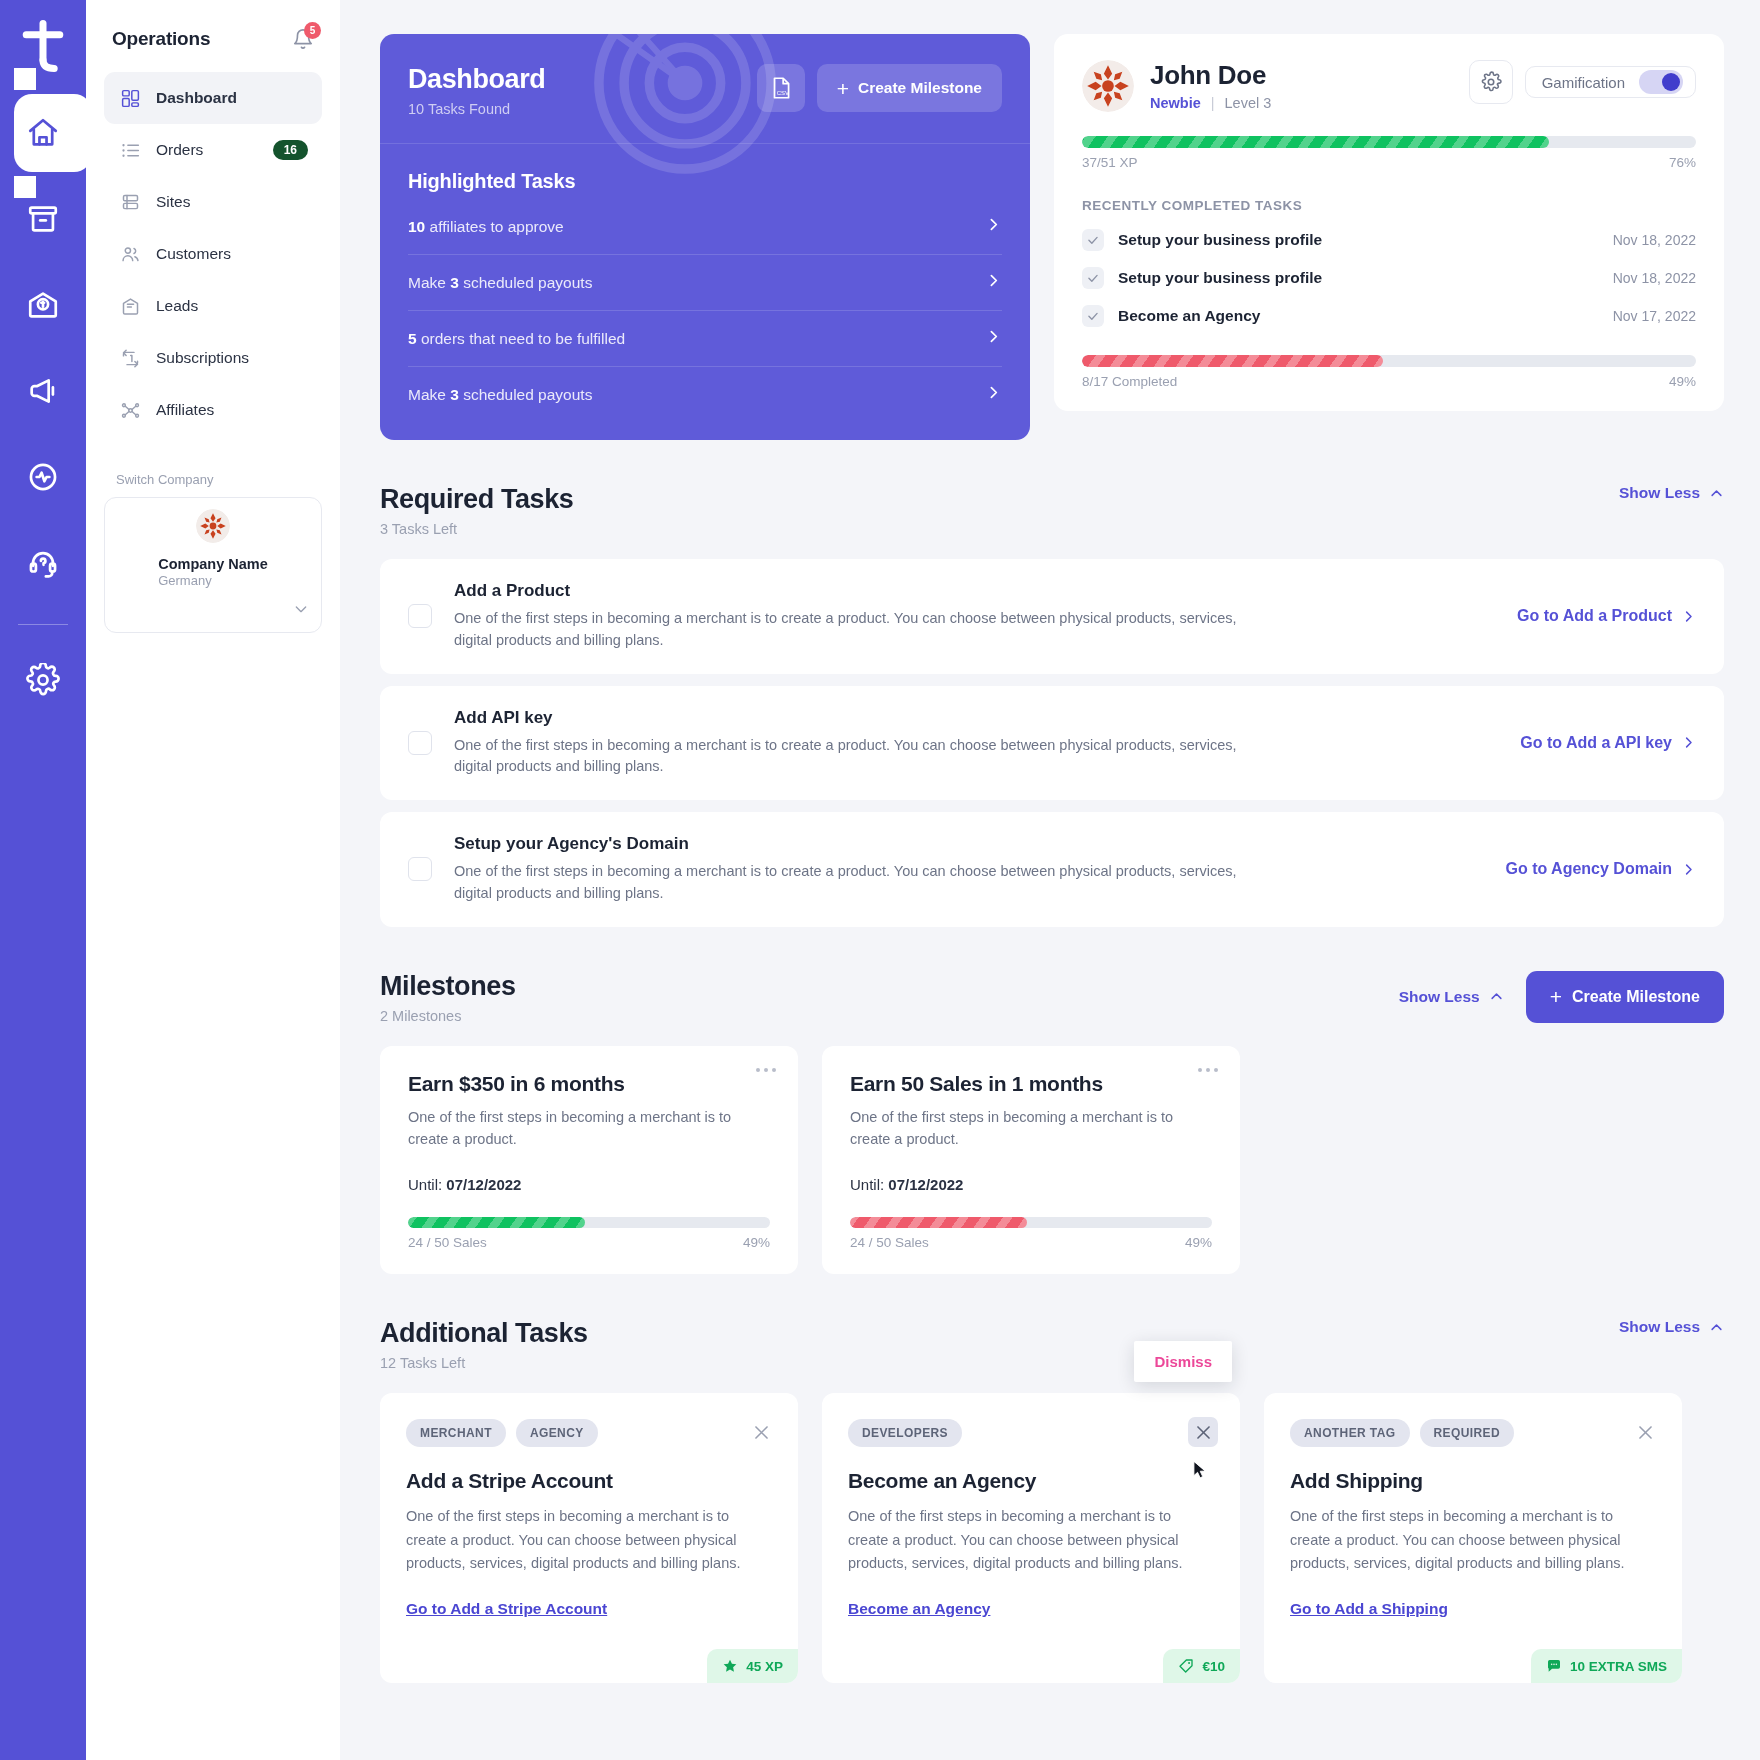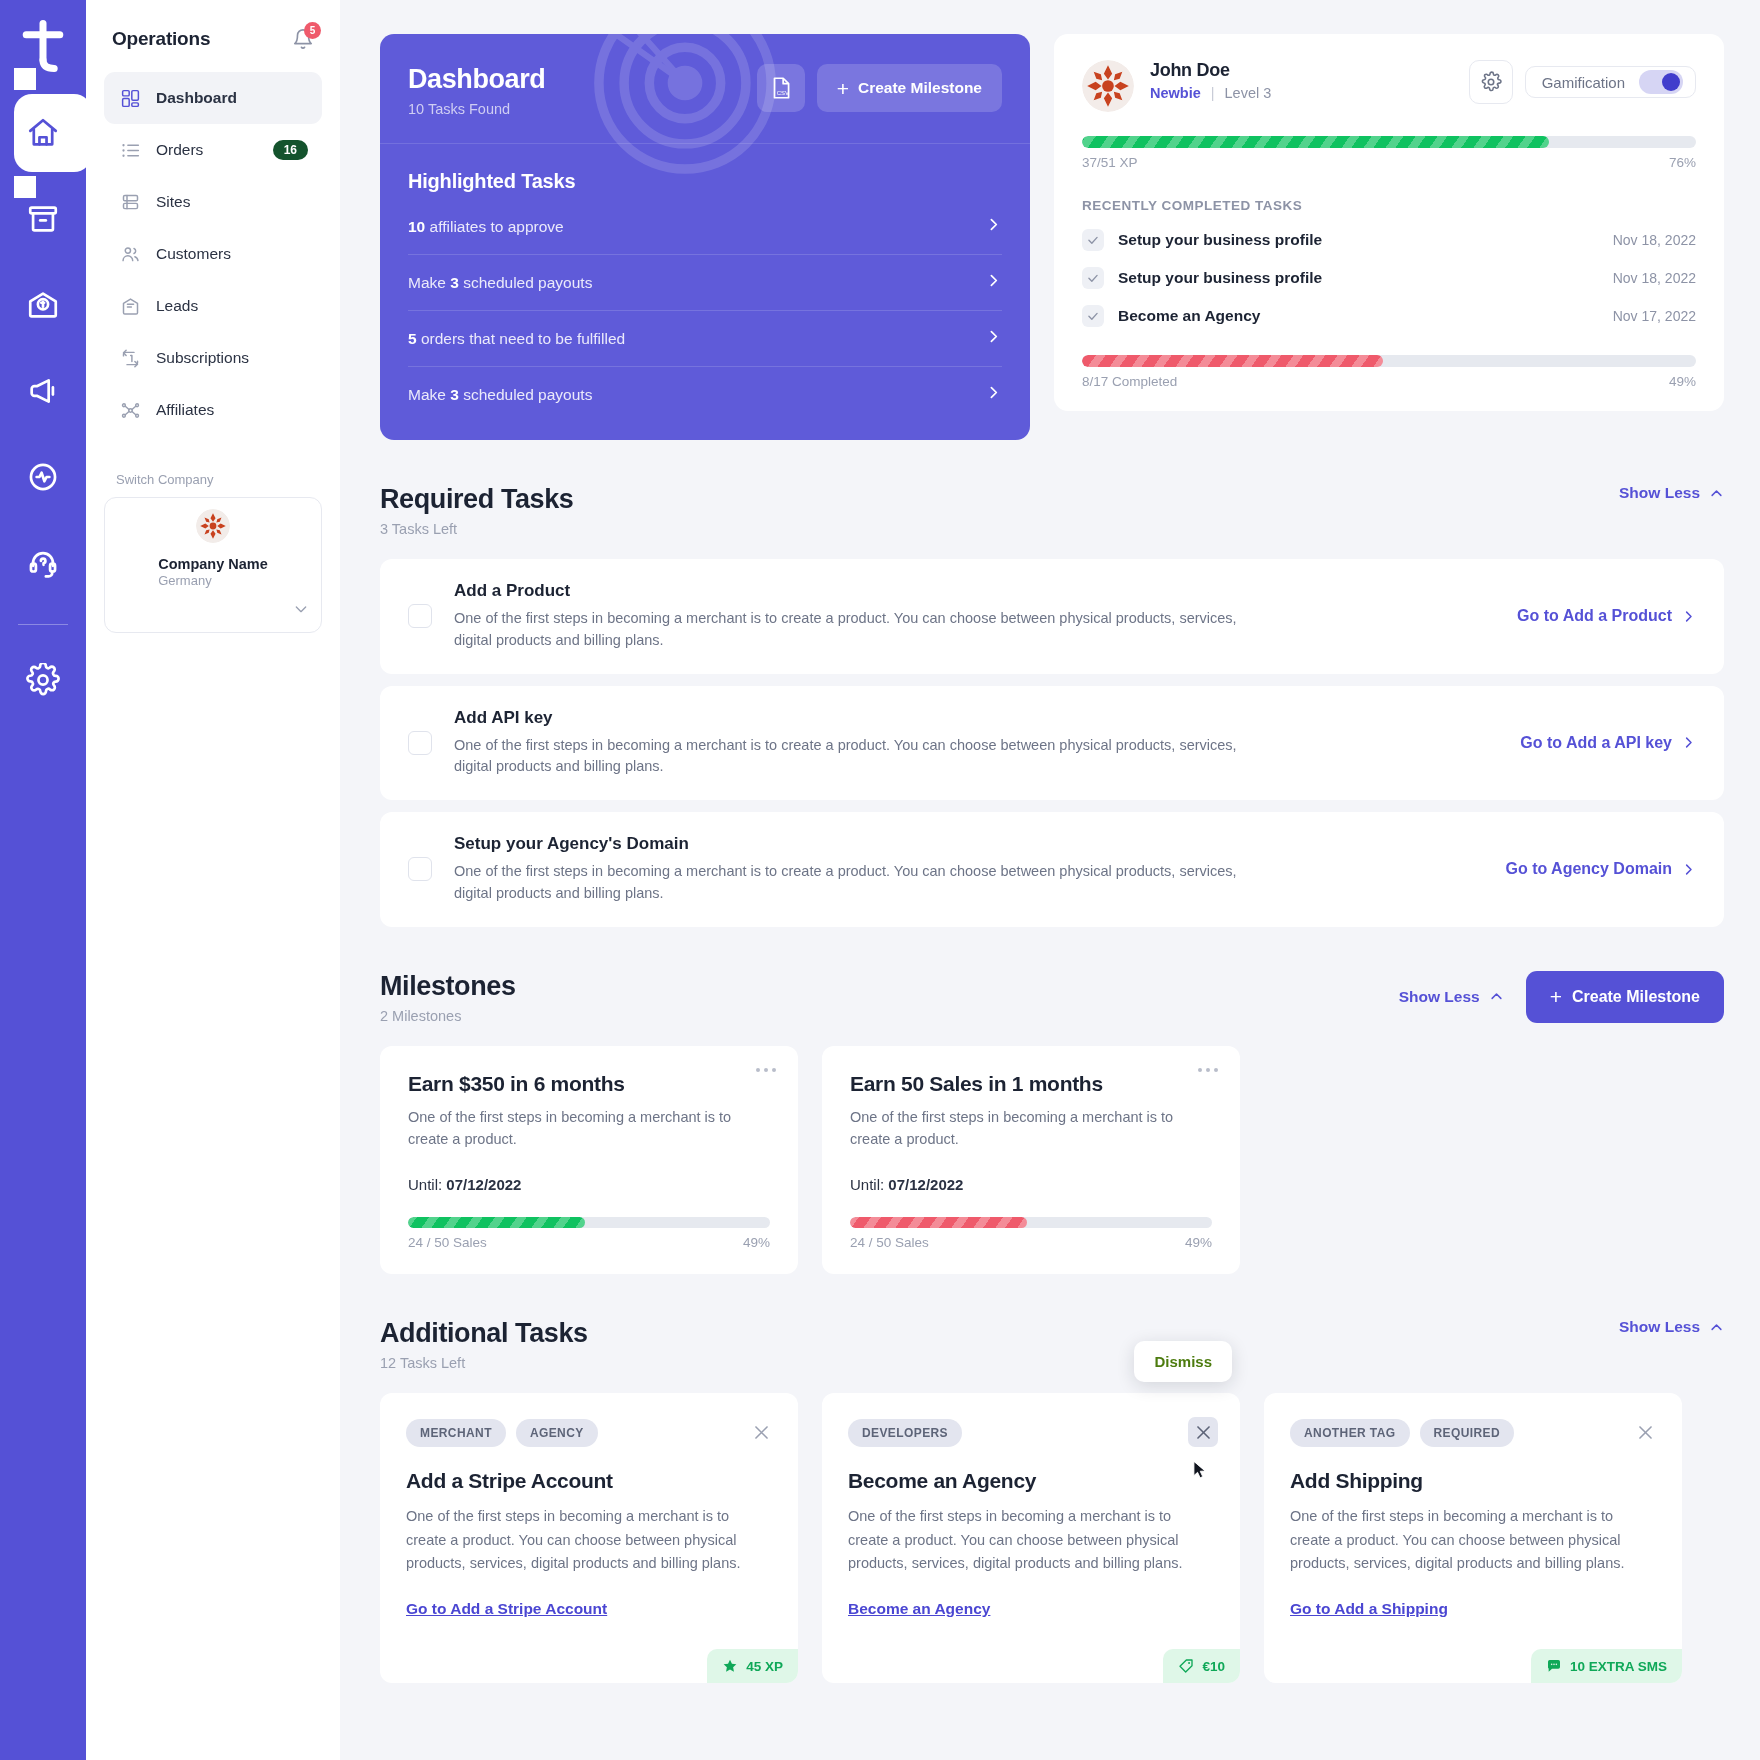--- a/index.html
+++ b/index.html
@@ -127,21 +127,21 @@
   .hl-row .ch svg { width:17px; height:17px; stroke:#fff; fill:none; stroke-width:2.4; stroke-linecap:round; stroke-linejoin:round;}
 
   
   .prof-card {
     flex:1; background:#fff; border-radius:14px; padding: 26px 28px 22px 28px;
     min-height: 376px;
   }
   .prof-head { display:flex; align-items:flex-start; }
   .p-avatar { width:52px; height:52px; border-radius:50%; overflow:hidden; flex:0 0 52px;}
   .p-meta { margin-left:16px; }
-  .p-name { font-size:18px; font-weight:700; color:#1c2333; letter-spacing:-0.3px;}
+  .p-name { font-size:26px; font-weight:700; color:#1c2333; letter-spacing:-0.3px;}
   .p-sub { margin-top:4px; font-size:14.5px; color:#8d93a6; display:flex; align-items:center; gap:10px;}
   .p-rank { color:#5551d6; font-weight:700;}
   .p-divider { color:#c7cad6;}
   .prof-actions { margin-left:auto; display:flex; gap:12px; align-items:center;}
   .gear-btn {
     width:44px; height:44px; border-radius:10px; border:1px solid #e7e9f0;
     display:flex; align-items:center; justify-content:center; cursor:pointer;
   }
   .gear-btn svg { width:22px; height:22px; stroke:#6d7487; fill:none; stroke-width:1.7;}
   .gami {
@@ -229,22 +229,22 @@
   .add-desc { margin-top:12px; font-size:14.5px; color:#6d7487; line-height:1.62;}
   .add-link { margin-top:24px; margin-bottom:22px; font-size:15.5px; font-weight:700; color:#4a46d2; text-decoration:underline; cursor:pointer; display:inline-block;}
   .reward {
     position:absolute; right:0; bottom:0;
     background:#dff7e8; color:#0fa858; font-size:13.5px; font-weight:700;
     border-radius: 10px 0 12px 0; padding: 9px 15px;
     display:flex; align-items:center; gap:8px;
   }
   .reward svg { width:16px; height:16px;}
   .tooltip {
-    position:absolute; background:#fff; border-radius:10px; padding: 12px 20px;
-    font-size:15px; font-weight:700; color:#4d7c0f;
+    position:absolute; background:#fff; border-radius:2px; padding: 12px 20px;
+    font-size:15px; font-weight:700; color:#ec4899;
     box-shadow: 0 4px 18px rgba(20,25,45,0.14);
     top:-52px; right: 8px; white-space:nowrap;
   }
   .cursor { position:absolute; right: 8px; top: 44px; width:20px; height:26px; pointer-events:none;}
 </style>
 </head>
 <body>
 
 <div class="app">
 

